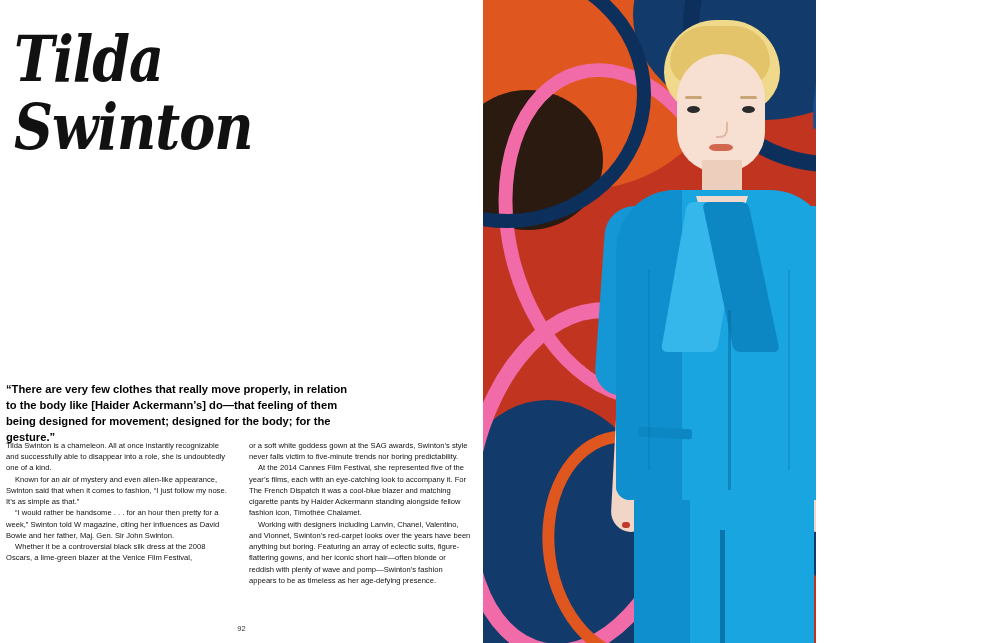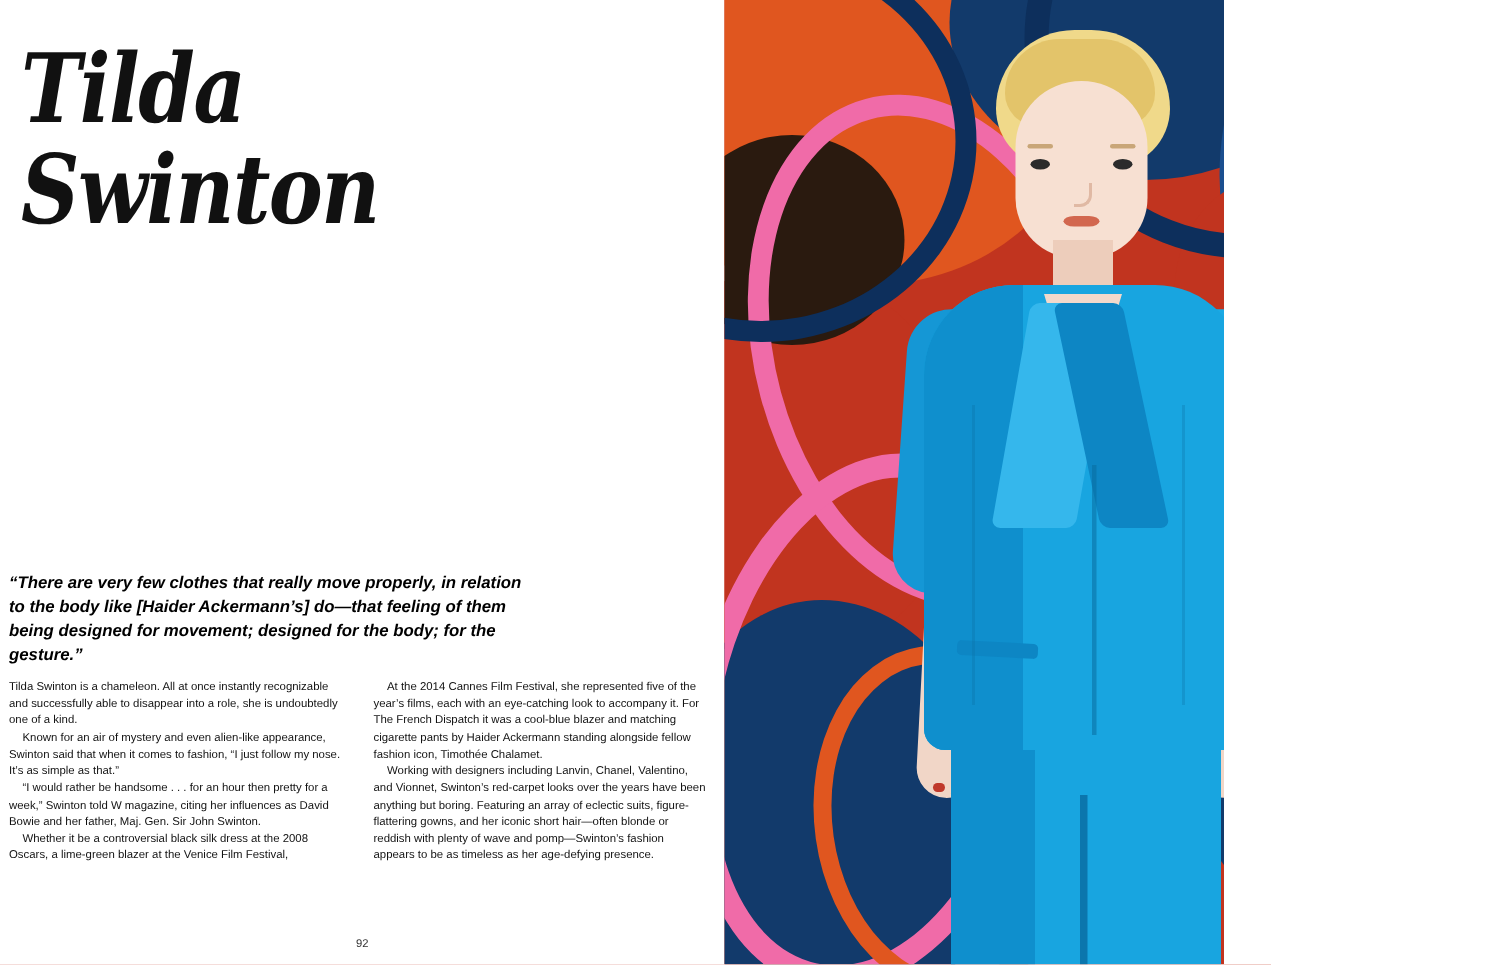--- a/index.html
+++ b/index.html
@@ -38,30 +38,29 @@
     line-height: 1.05;
     transform: scaleY(1.18);
     transform-origin: left top;
   }
   .pull-quote {
     position: absolute;
     left: 6px;
     top: 382px;
     width: 348px;
     font-family: "Liberation Sans", sans-serif;
-    font-style: italic;
     font-weight: bold;
     font-size: 11.2px;
     line-height: 1.42;
     color: #000000;
   }
   .columns {
     position: absolute;
     left: 6px;
-    top: 452px;
+    top: 440px;
     width: 466px;
     height: 170px;
     display: flex;
     gap: 20px;
     justify-content: flex-end;
   }
   .col {
     width: 223px;
     font-size: 7.6px;
     line-height: 1.48;
@@ -288,20 +287,21 @@
     <div class="pull-quote">“There are very few clothes that really move properly, in relation to the body like [Haider Ackermann’s] do—that feeling of them being designed for movement; designed for the body; for the gesture.”</div>
 
     <div class="columns">
       <div class="col">
         <p>Tilda Swinton is a chameleon. All at once instantly recognizable and successfully able to disappear into a role, she is undoubtedly one of a kind.</p>
         <p class="indent">Known for an air of mystery and even alien-like appearance, Swinton said that when it comes to fashion, “I just follow my nose. It’s as simple as that.”</p>
         <p class="indent">“I would rather be handsome . . . for an hour then pretty for a week,” Swinton told W magazine, citing her influences as David Bowie and her father, Maj. Gen. Sir John Swinton.</p>
         <p class="indent">Whether it be a controversial black silk dress at the 2008 Oscars, a lime-green blazer at the Venice Film Festival,</p>
       </div>
       <div class="col">
+        <p>or a soft white goddess gown at the SAG awards, Swinton’s style never falls victim to five-minute trends nor boring predictability.</p>
         <p class="indent">At the 2014 Cannes Film Festival, she represented five of the year’s films, each with an eye-catching look to accompany it. For The French Dispatch it was a cool-blue blazer and matching cigarette pants by Haider Ackermann standing alongside fellow fashion icon, Timothée Chalamet.</p>
         <p class="indent">Working with designers including Lanvin, Chanel, Valentino, and Vionnet, Swinton’s red-carpet looks over the years have been anything but boring. Featuring an array of eclectic suits, figure-flattering gowns, and her iconic short hair—often blonde or reddish with plenty of wave and pomp—Swinton’s fashion appears to be as timeless as her age-defying presence.</p>
       </div>
     </div>
 
     <div class="page-number">92</div>
   </div>
 
   <div class="right-page">
 

